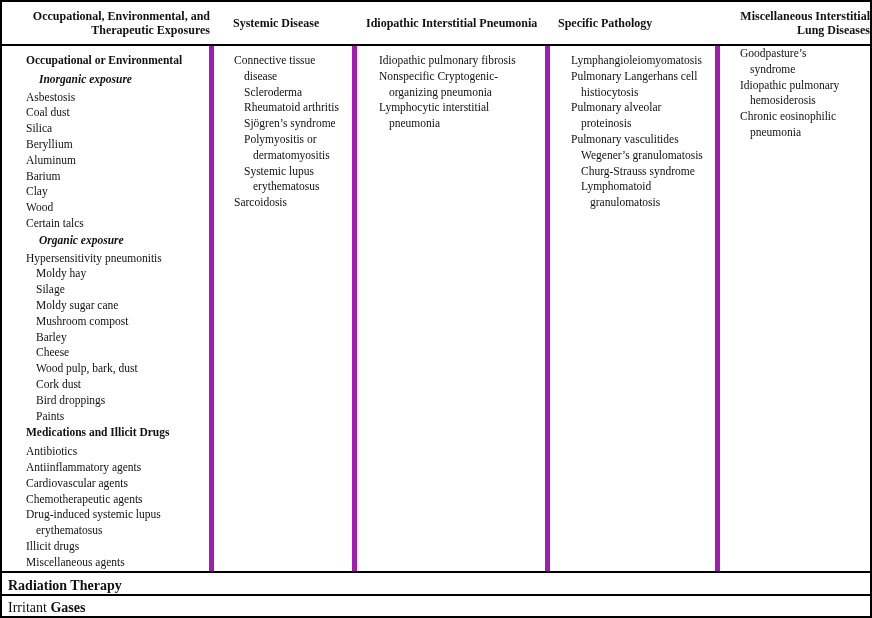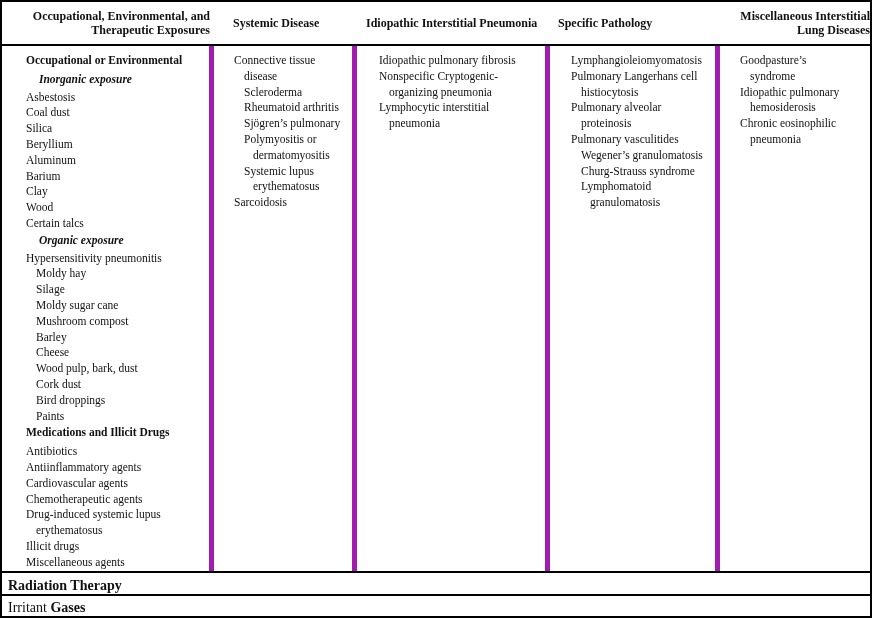--- a/index.html
+++ b/index.html
@@ -26,21 +26,21 @@
   .hcell.c2 { padding-left:19px; }
   .hcell.c3 { padding-left:9px; }
   .hcell.c4 { padding-left:8px; }
   .hcell.c5 { display:flex; flex-direction:column; justify-content:center; padding-left:11px; }
   .hcell.c5 .h-line2 { padding-left:10px; }
   .bcell { font-size:11.5px; }
   .bcell.c1 { padding:6px 4px 0 24px; }
   .bcell.c2 { padding:7px 2px 0 20px; }
   .bcell.c3 { padding:7px 2px 0 22px; }
   .bcell.c4 { padding:7px 2px 0 21px; }
-  .bcell.c5 { padding:7px 2px 0 20px;border-radius:30px; }
+  .bcell.c5 { padding:0 2px 0 20px;border-radius:30px; }
   .line { line-height:15.8px; white-space:nowrap; }
   .line.b  { font-weight:bold; margin:1px 0 3px; }
   .line.bi { font-weight:bold; font-style:italic; margin:1px 13px 2px; }
   .line.ind1 { padding-left:10px; }
   .line.ind2 { padding-left:19px; }
   .footer-row {
     display:flex; align-items:flex-end;
     font-size:14px; padding-left:6px;
   }
   .footer-row.r1 { height:23px; border-bottom:2px solid #000; }
@@ -105,21 +105,21 @@
         <div class="line">Drug-induced systemic lupus</div>
         <div class="line ind1">erythematosus</div>
         <div class="line">Illicit drugs</div>
         <div class="line">Miscellaneous agents</div>
     </div>
     <div class="bcell c2">
       <div class="line">Connective tissue</div>
         <div class="line ind1">disease</div>
         <div class="line ind1">Scleroderma</div>
         <div class="line ind1">Rheumatoid arthritis</div>
-        <div class="line ind1">Sjögren’s pulmonary</div>
+        <div class="line ind1">Sjögren’s syndrome</div>
         <div class="line ind1">Polymyositis or</div>
         <div class="line ind2">dermatomyositis</div>
         <div class="line ind1">Systemic lupus</div>
         <div class="line ind2">erythematosus</div>
         <div class="line">Sarcoidosis</div>
     </div>
     <div class="bcell c3">
       <div class="line">Idiopathic pulmonary fibrosis</div>
         <div class="line">Nonspecific Cryptogenic-</div>
         <div class="line ind1">organizing pneumonia</div>

